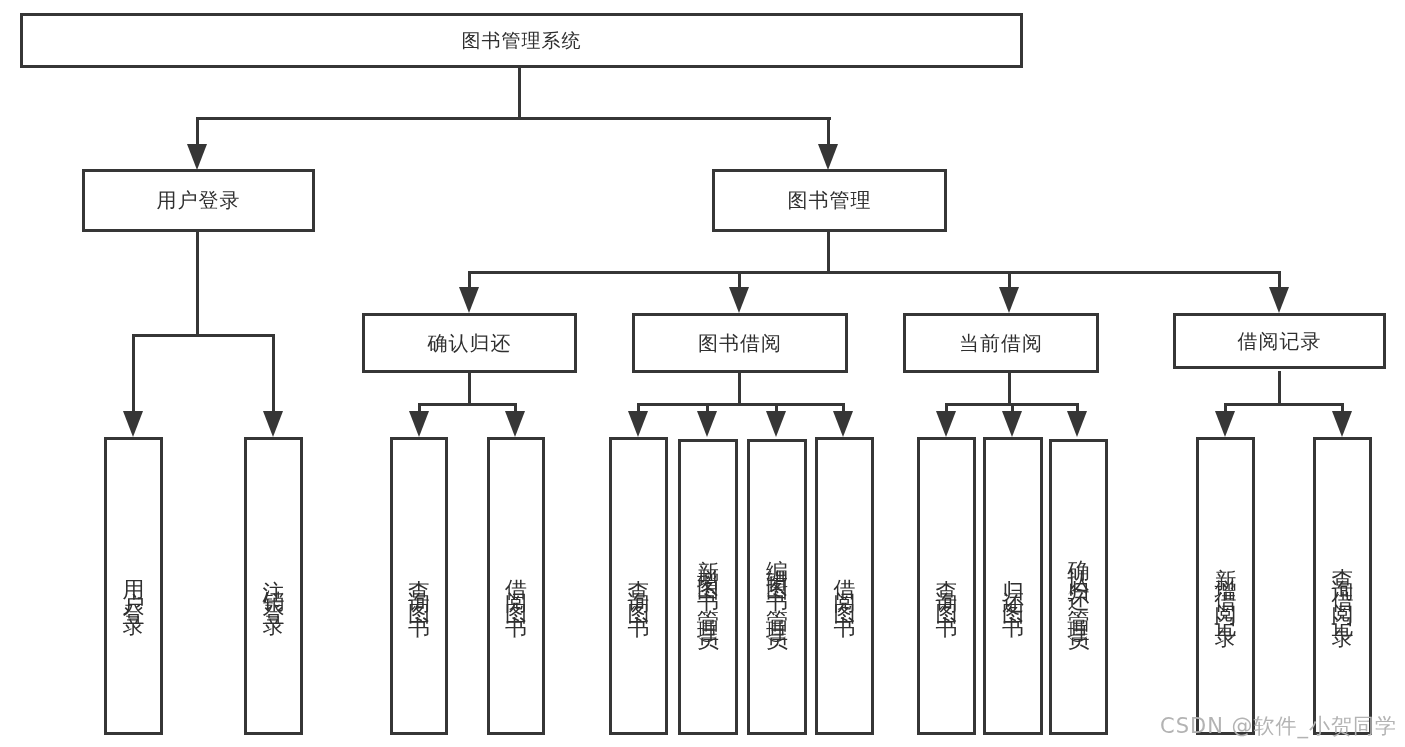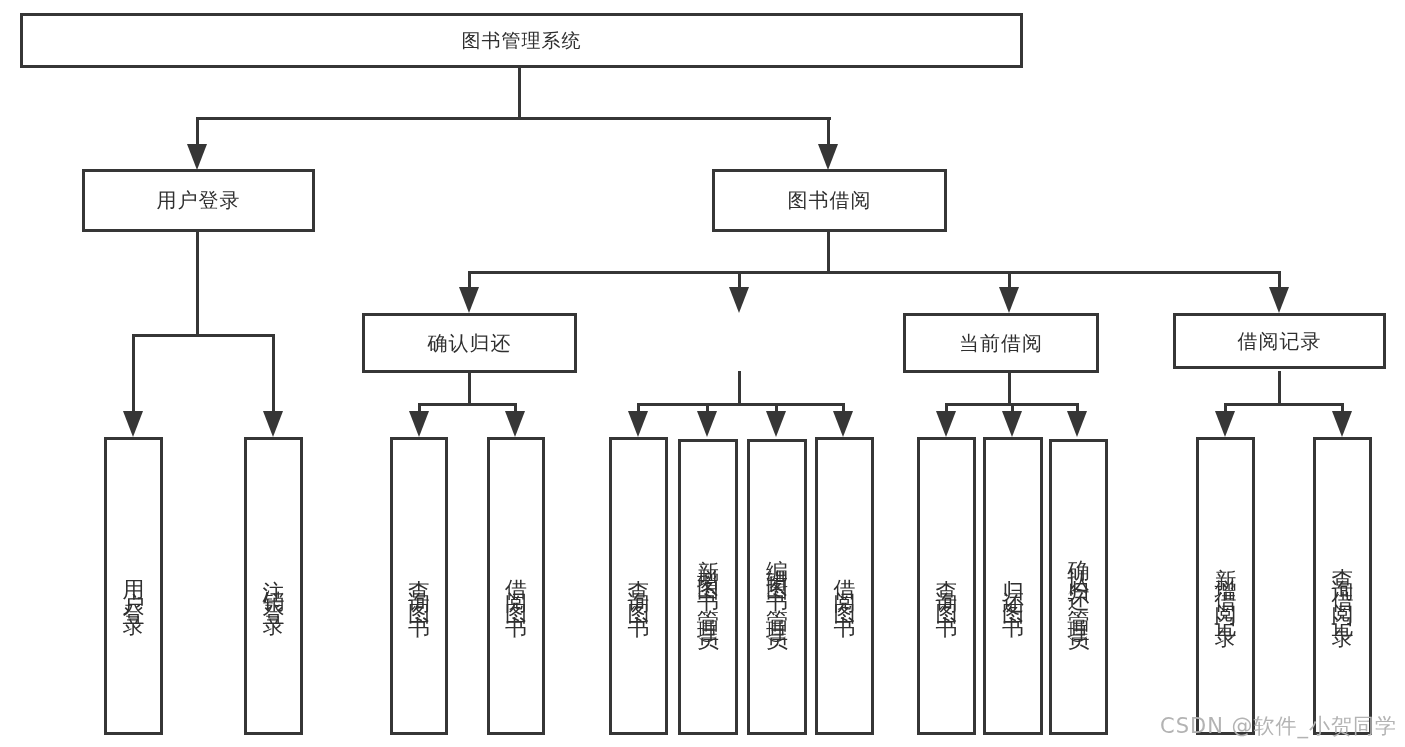--- a/index.html
+++ b/index.html
@@ -106,23 +106,24 @@
   <i class="vl" style="left:1278px;top:371px;height:35px"></i>
   <i class="hl" style="left:1224px;top:403px;width:120px"></i>
   <i class="vl" style="left:1224px;top:403px;height:10px"></i>
   <i class="ar" style="left:1215px;top:411px"></i>
   <i class="vl" style="left:1341px;top:403px;height:10px"></i>
   <i class="ar" style="left:1332px;top:411px"></i>
 
   <div class="hbox root" style="left:20px;top:13px;width:1003px;height:55px">图书管理系统</div>
 
   <div class="hbox" style="left:82px;top:169px;width:233px;height:63px">用户登录</div>
-  <div class="hbox" style="left:712px;top:169px;width:235px;height:63px">图书借阅</div>
+  <div class="hbox" style="left:712px;top:169px;width:235px;height:63px">图书管理</div>
 
   <div class="hbox" style="left:362px;top:313px;width:215px;height:60px">确认归还</div>
+  <div class="hbox" style="left:632px;top:313px;width:216px;height:60px">图书借阅</div>
   <div class="hbox" style="left:903px;top:313px;width:196px;height:60px">当前借阅</div>
   <div class="hbox" style="left:1173px;top:313px;width:213px;height:56px">借阅记录</div>
 
   <div class="vbox" style="left:104px;top:437px;width:59px;height:298px">用户登录</div>
   <div class="vbox" style="left:244px;top:437px;width:59px;height:298px">注销登录</div>
 
   <div class="vbox" style="left:390px;top:437px;width:58px;height:298px">查询图书</div>
   <div class="vbox" style="left:487px;top:437px;width:58px;height:298px">借阅图书</div>
 
   <div class="vbox" style="left:609px;top:437px;width:59px;height:298px">查询图书</div>

